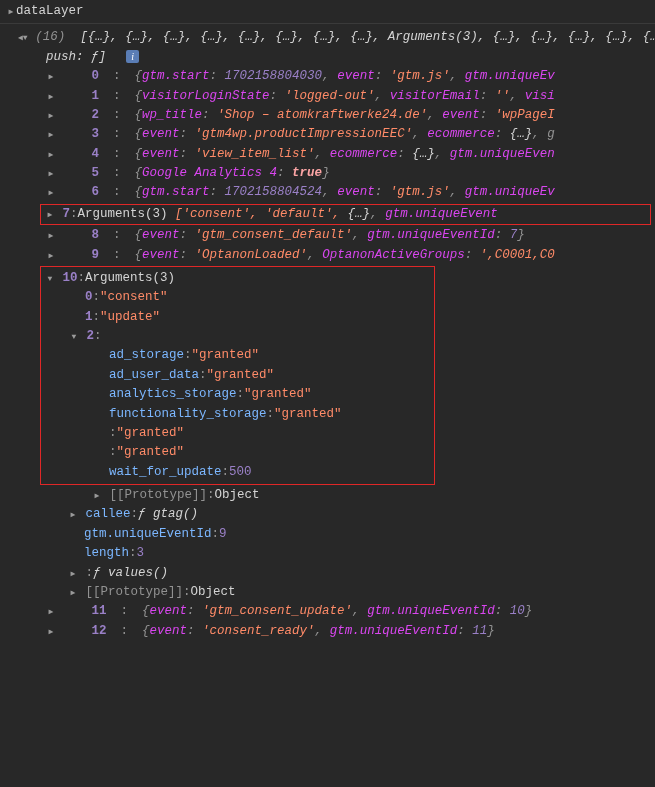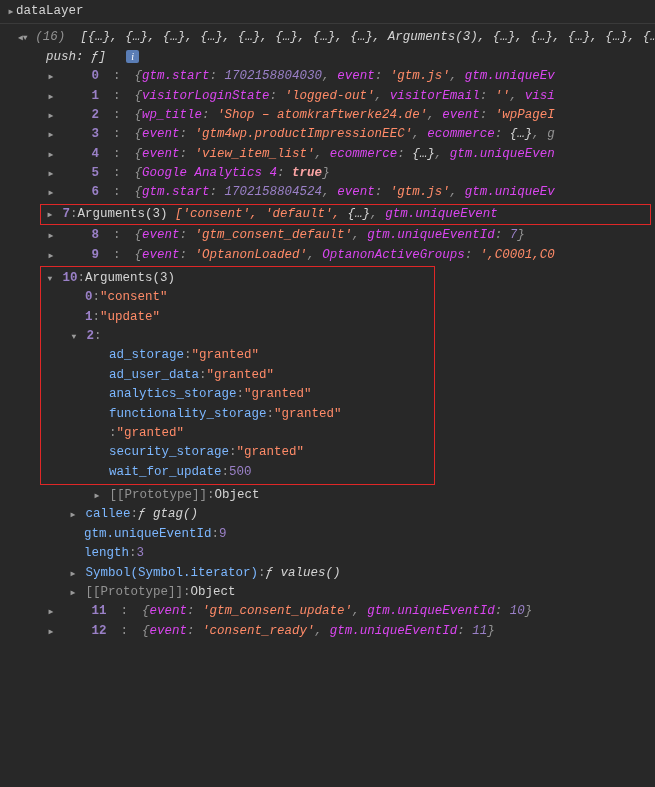--- a/index.html
+++ b/index.html
@@ -216,21 +216,20 @@
 <div class="row" style="padding-left:64px">
   <span class="key-prop">functionality_storage</span>
         <span class="dim">: </span>
         <span class="val-str">"granted"</span>
 </div>
 <div class="row" style="padding-left:64px">
         <span class="dim">: </span>
         <span class="val-str">"granted"</span>
 </div>
 <div class="row" style="padding-left:64px">
-  <span class="key-prop">security_storage</span>
         <span class="dim">: </span>
         <span class="val-str">"granted"</span>
 </div>
 <div class="row" style="padding-left:64px">
   <span class="key-prop">wait_for_update</span>
         <span class="dim">: </span>
         <span class="val-num">500</span>
 </div>
 </div>
 
@@ -247,21 +246,21 @@
       <span class="dim">: </span>
       <span class="val-num">9</span>
 </div>
 <div class="row" style="padding-left:78px">
   <span class="key-prop">length</span>
       <span class="dim">: </span>
       <span class="val-num">3</span>
 </div>
 <div class="row" style="padding-left:62px">
   <span class="chev chev-right"></span>&nbsp;
-  <span class="key-prop">Symbol(Symbol.iterator)</span><span class="dim">: </span><span class="fn">ƒ values()</span>
+  <span class="dim">: </span><span class="fn">ƒ values()</span>
 </div>
 <div class="row" style="padding-left:62px">
   <span class="chev chev-right"></span>&nbsp;
   <span class="dim">[[Prototype]]</span><span class="dim">: </span><span class="val-obj">Object</span>
 </div>
 
 <div class="row indent1">
   <span class="chev chev-right"></span>&nbsp;
   <span class="key-idx">11</span><span class="dim">: </span>
   <span class="italic">

